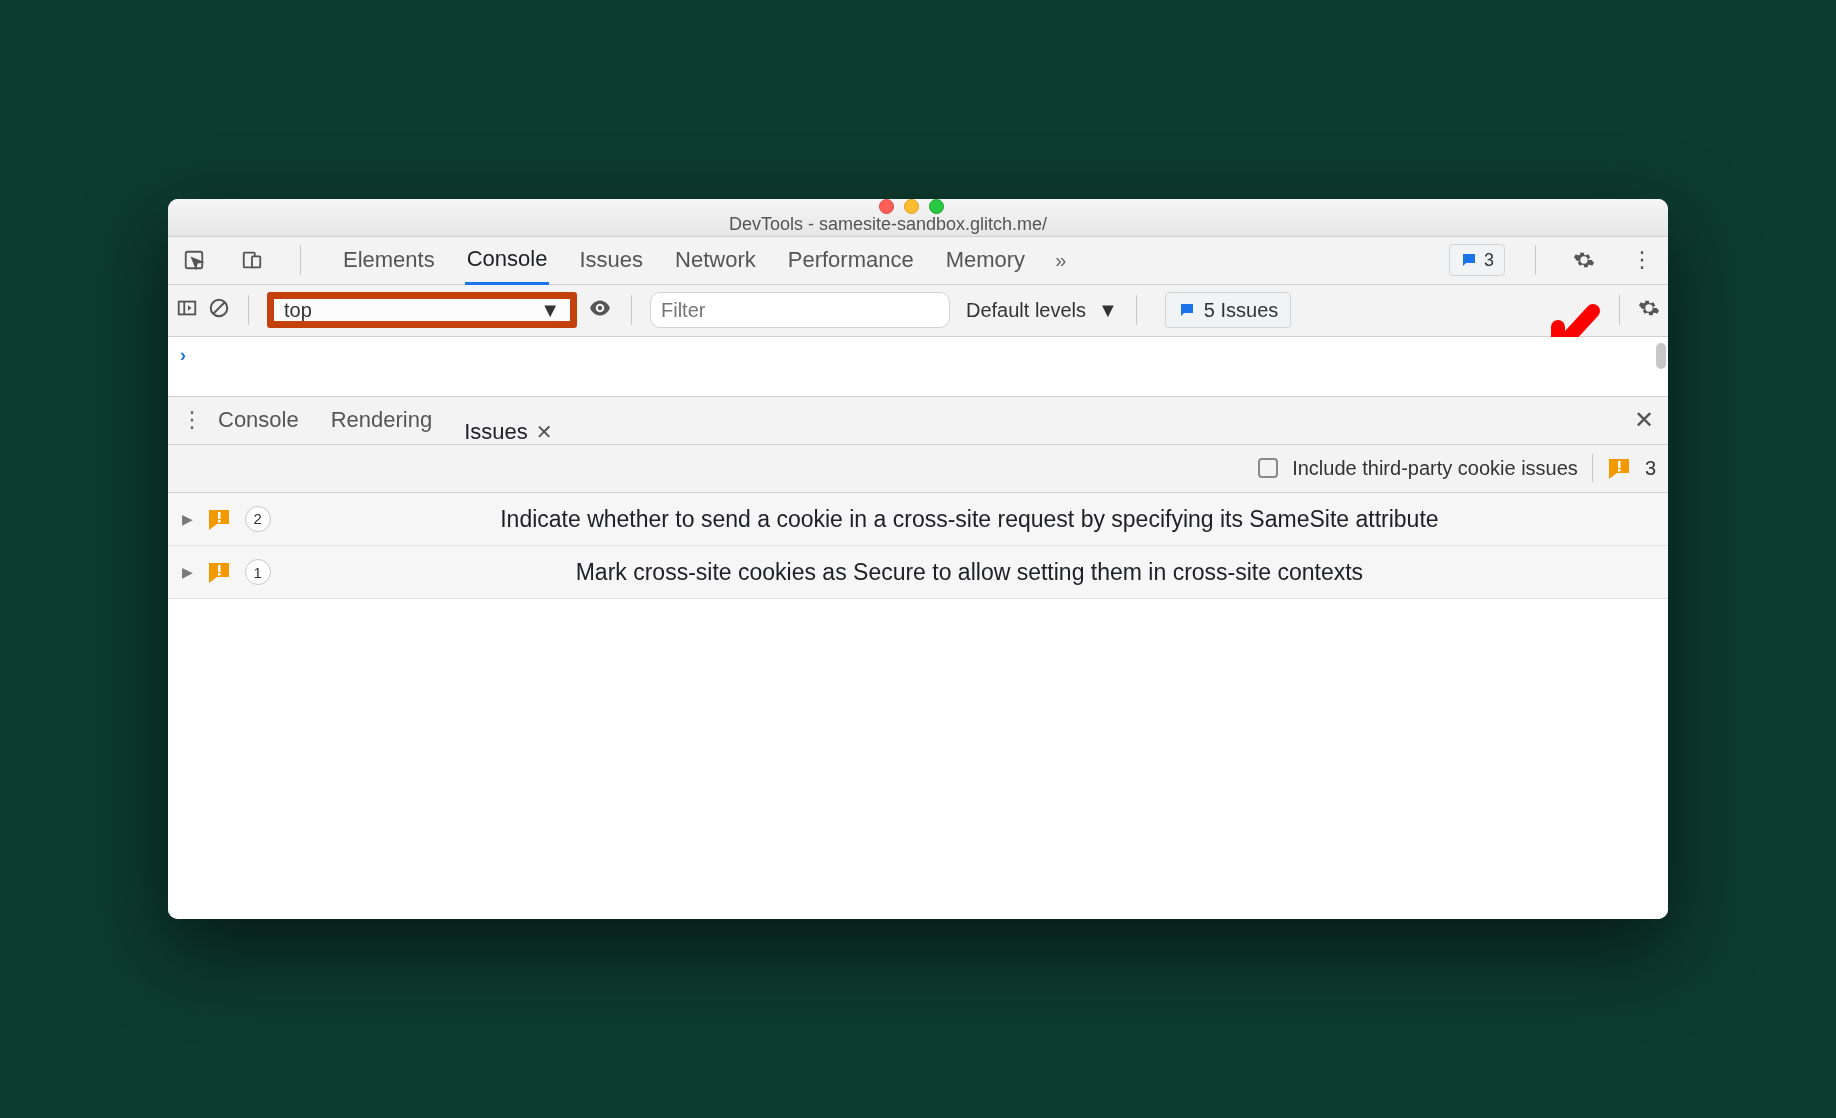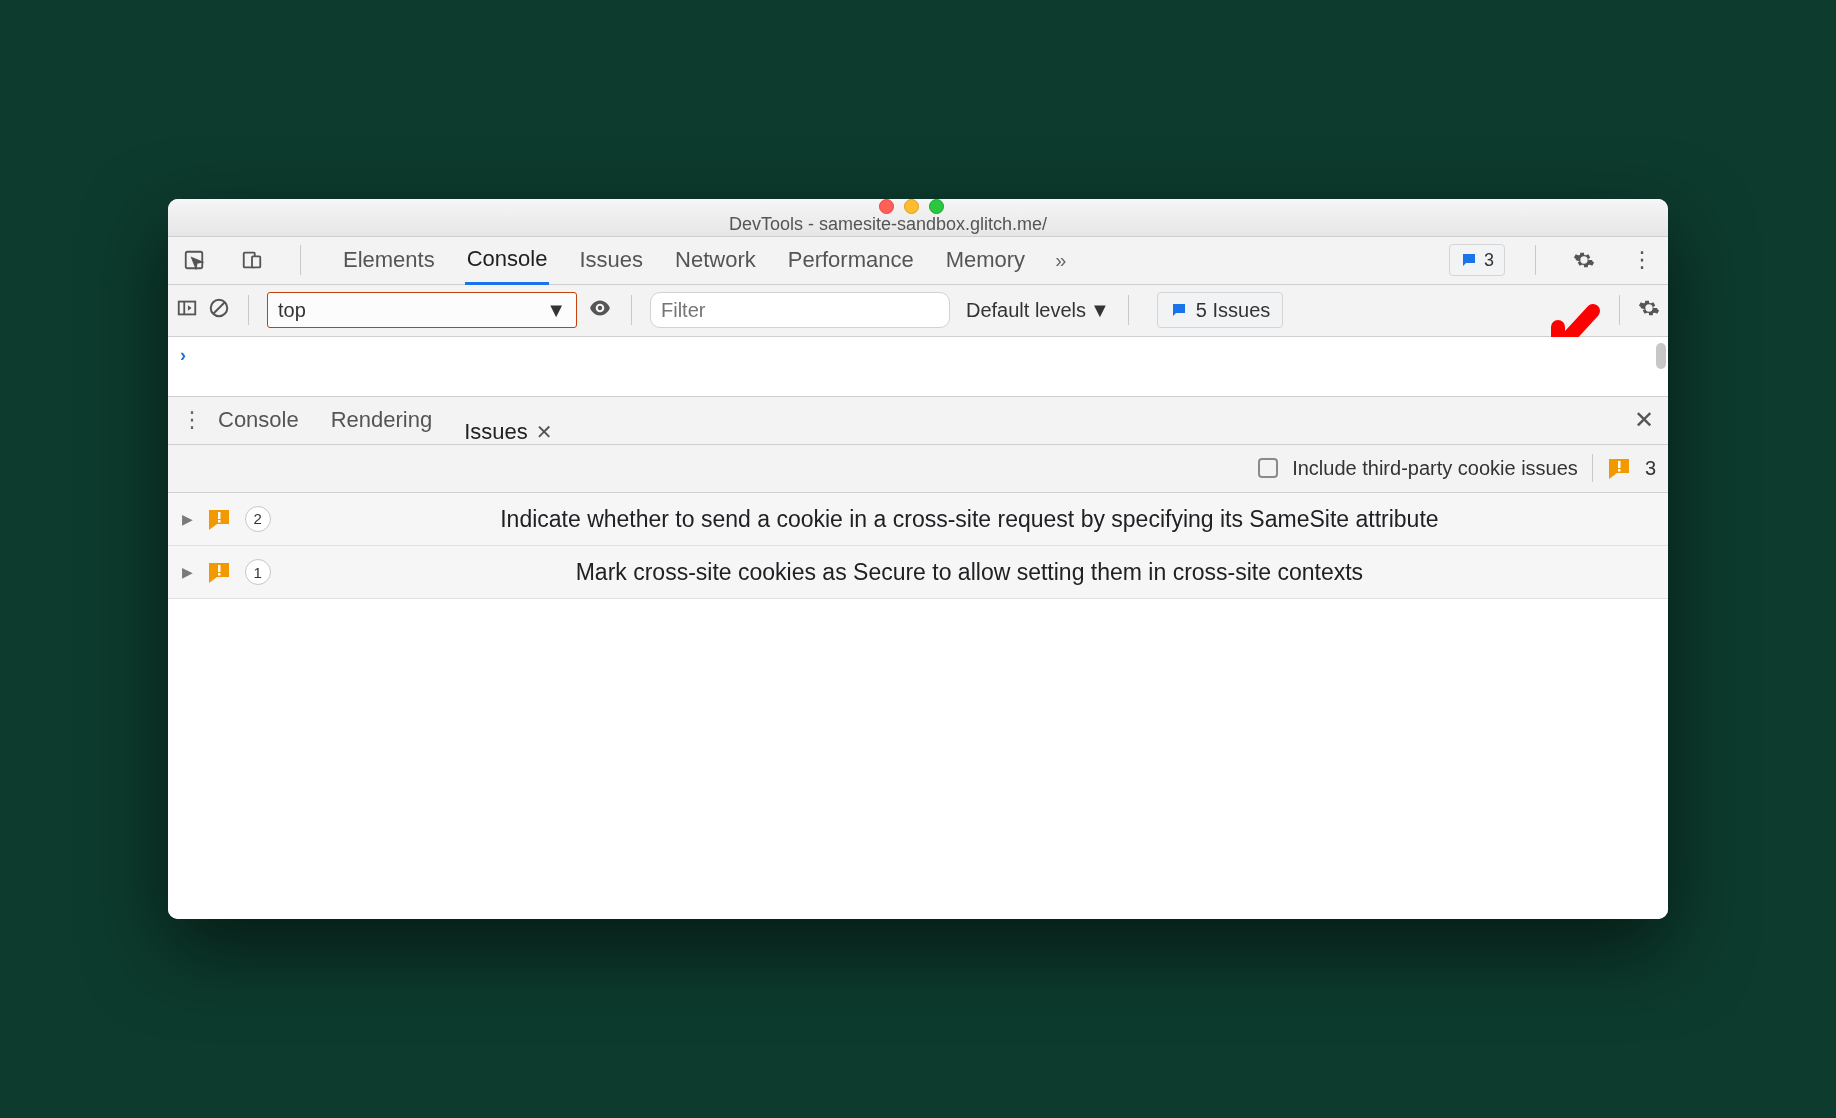--- a/index.html
+++ b/index.html
@@ -60,28 +60,28 @@
     font-size:18px; color:#333;
   }
   .blueicon { color:#1a73e8; }
   
   .subbar {
     display:flex; align-items:center; border-bottom:1px solid #d0d0d0;
     background:#f3f3f3; height:52px; padding:0 8px; gap:10px;
   }
   .context-sel {
     display:flex; align-items:center; justify-content:space-between;
-    width:310px; height:36px; background:#fcfcfc; border:1px solid #c2410c; border-radius:3px;
+    width:310px; height:36px; background:#fcfcfc; border:7px solid #c2410c; border-radius:3px;
     padding:0 10px; font-size:20px; color:#333;
   }
   .filter-input {
     width:300px; height:36px; border:1px solid #d2d2d2; border-radius:10px;
     font-size:20px; padding:0 10px; background:#fff; color:#333;
   }
-  .levels { display:flex; align-items:center; font-size:20px; color:#333; gap:4px; margin-left:6px;}
+  .levels { display:flex; align-items:center; font-size:20px; color:#333; gap:12px; margin-left:6px;}
   .issues-btn {
     background:#f1f3f4; border:1px solid #d5d5d5; border-radius:4px;
     height:36px; display:flex; align-items:center; gap:8px; padding:0 12px;
     font-size:20px; color:#333; margin-left:10px;
   }
   
   .console-body { height:60px; background:#fff; border-bottom:1px solid #d0d0d0; padding:8px 12px; position:relative;}
   .prompt { color:#1a73e8; font-size:18px; font-weight:bold;}
   .console-body .scroll { position:absolute; right:2px; top:6px; width:10px; height:26px; background:#c7c7c7; border-radius:5px;}
   

